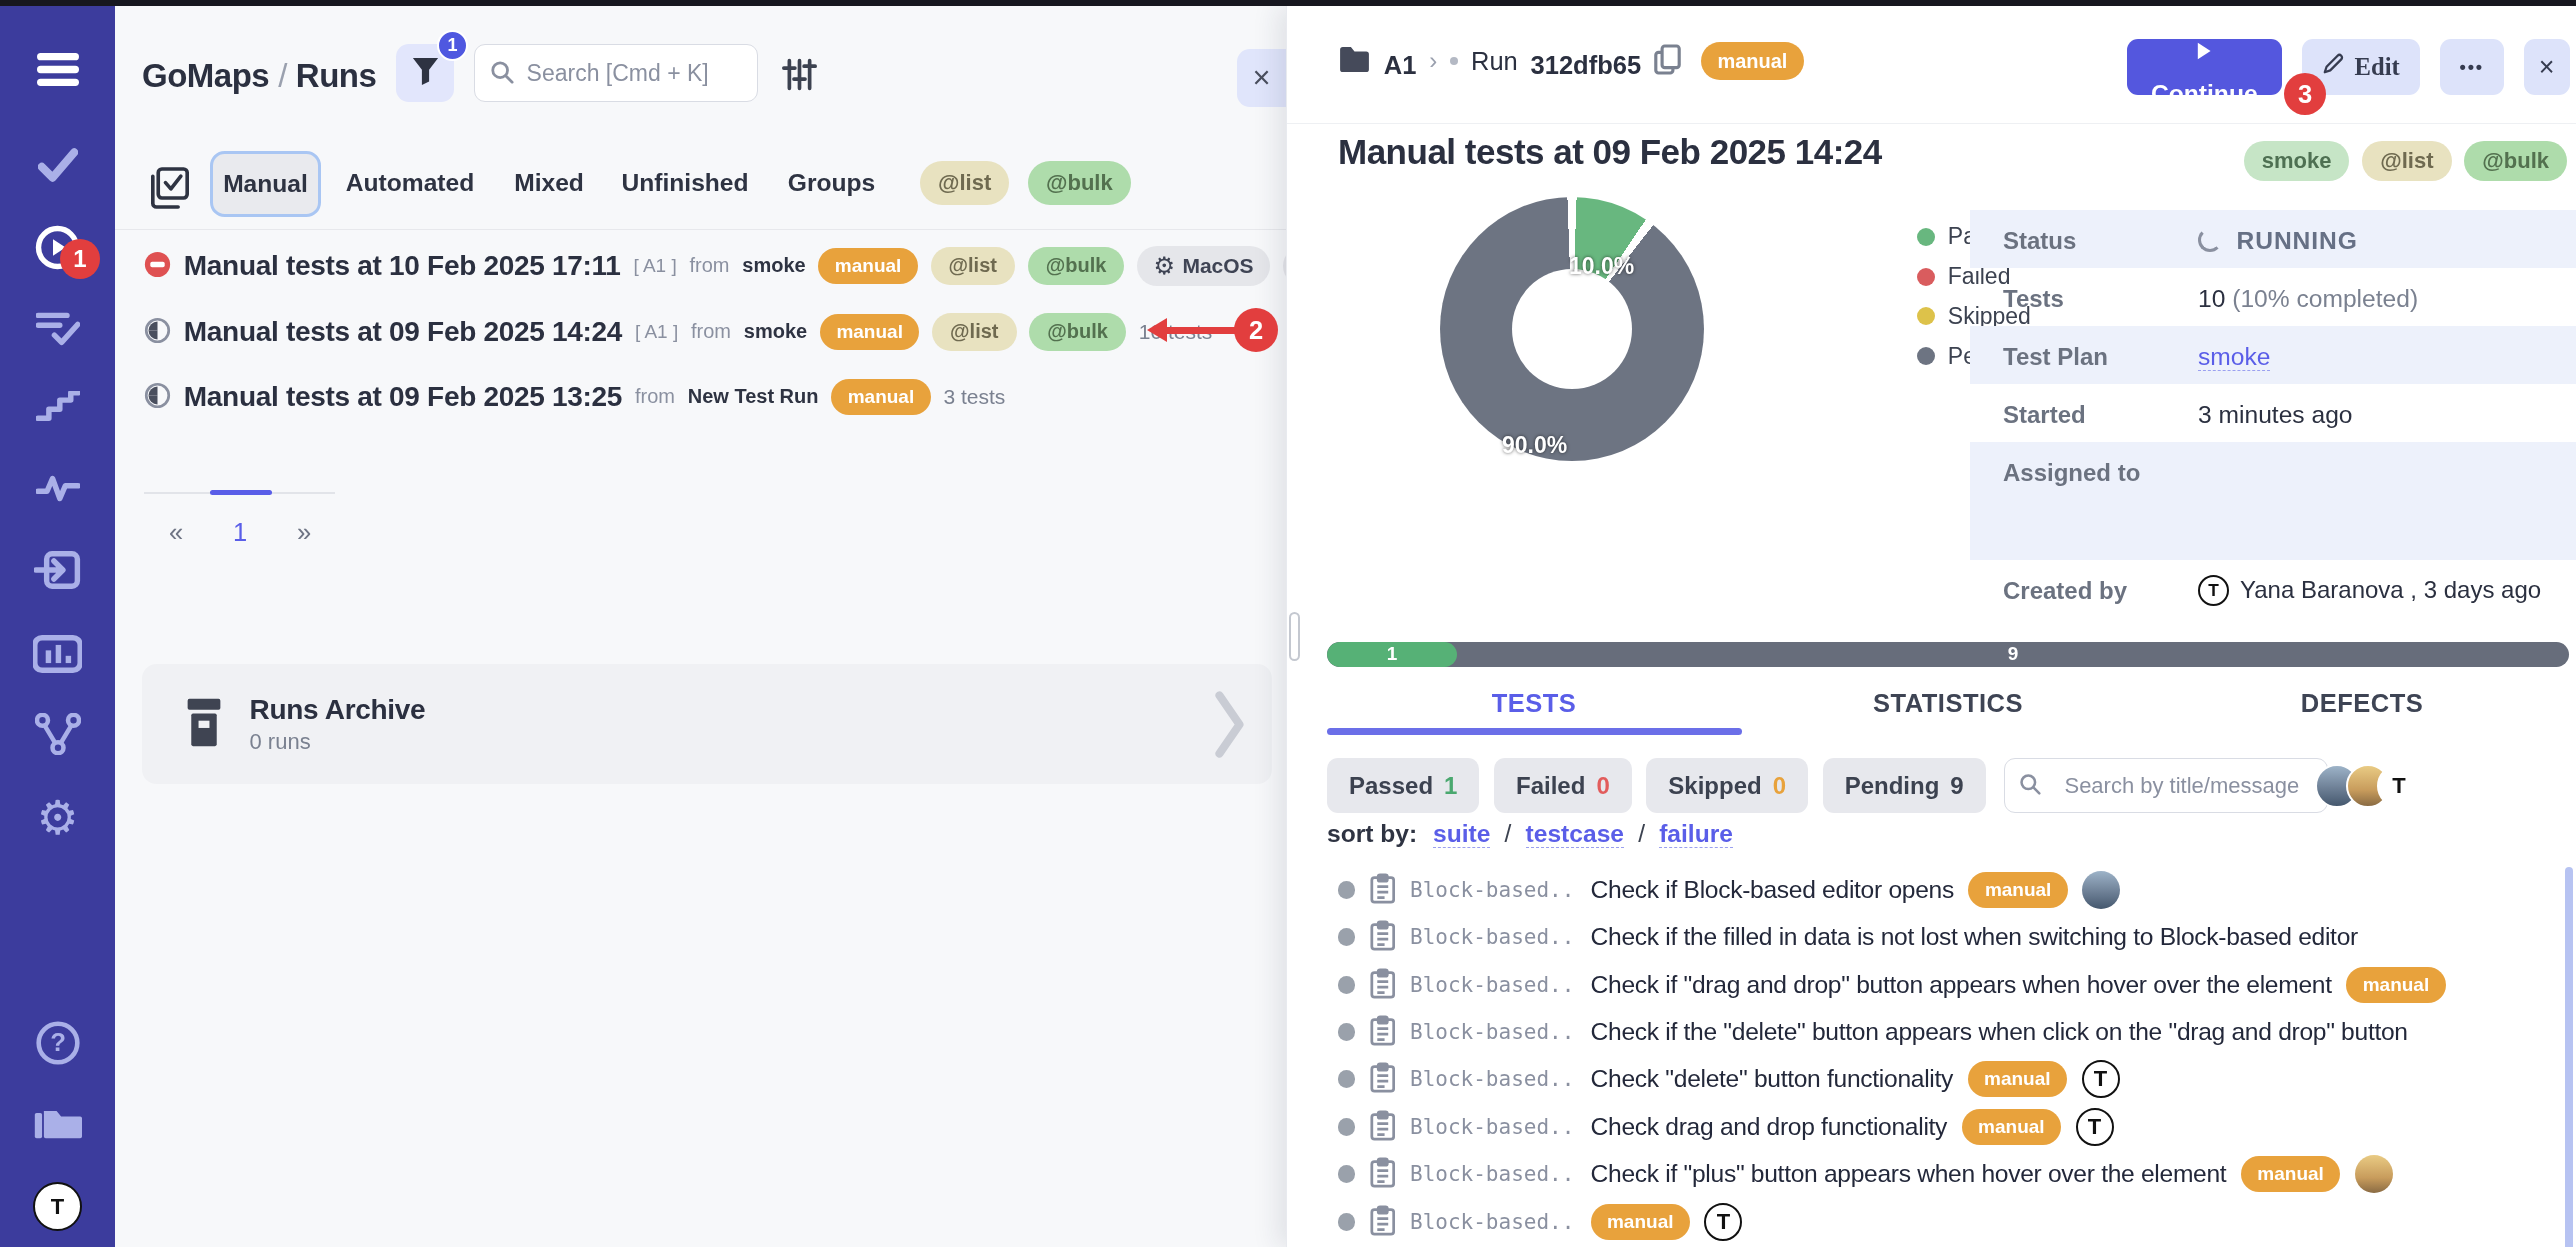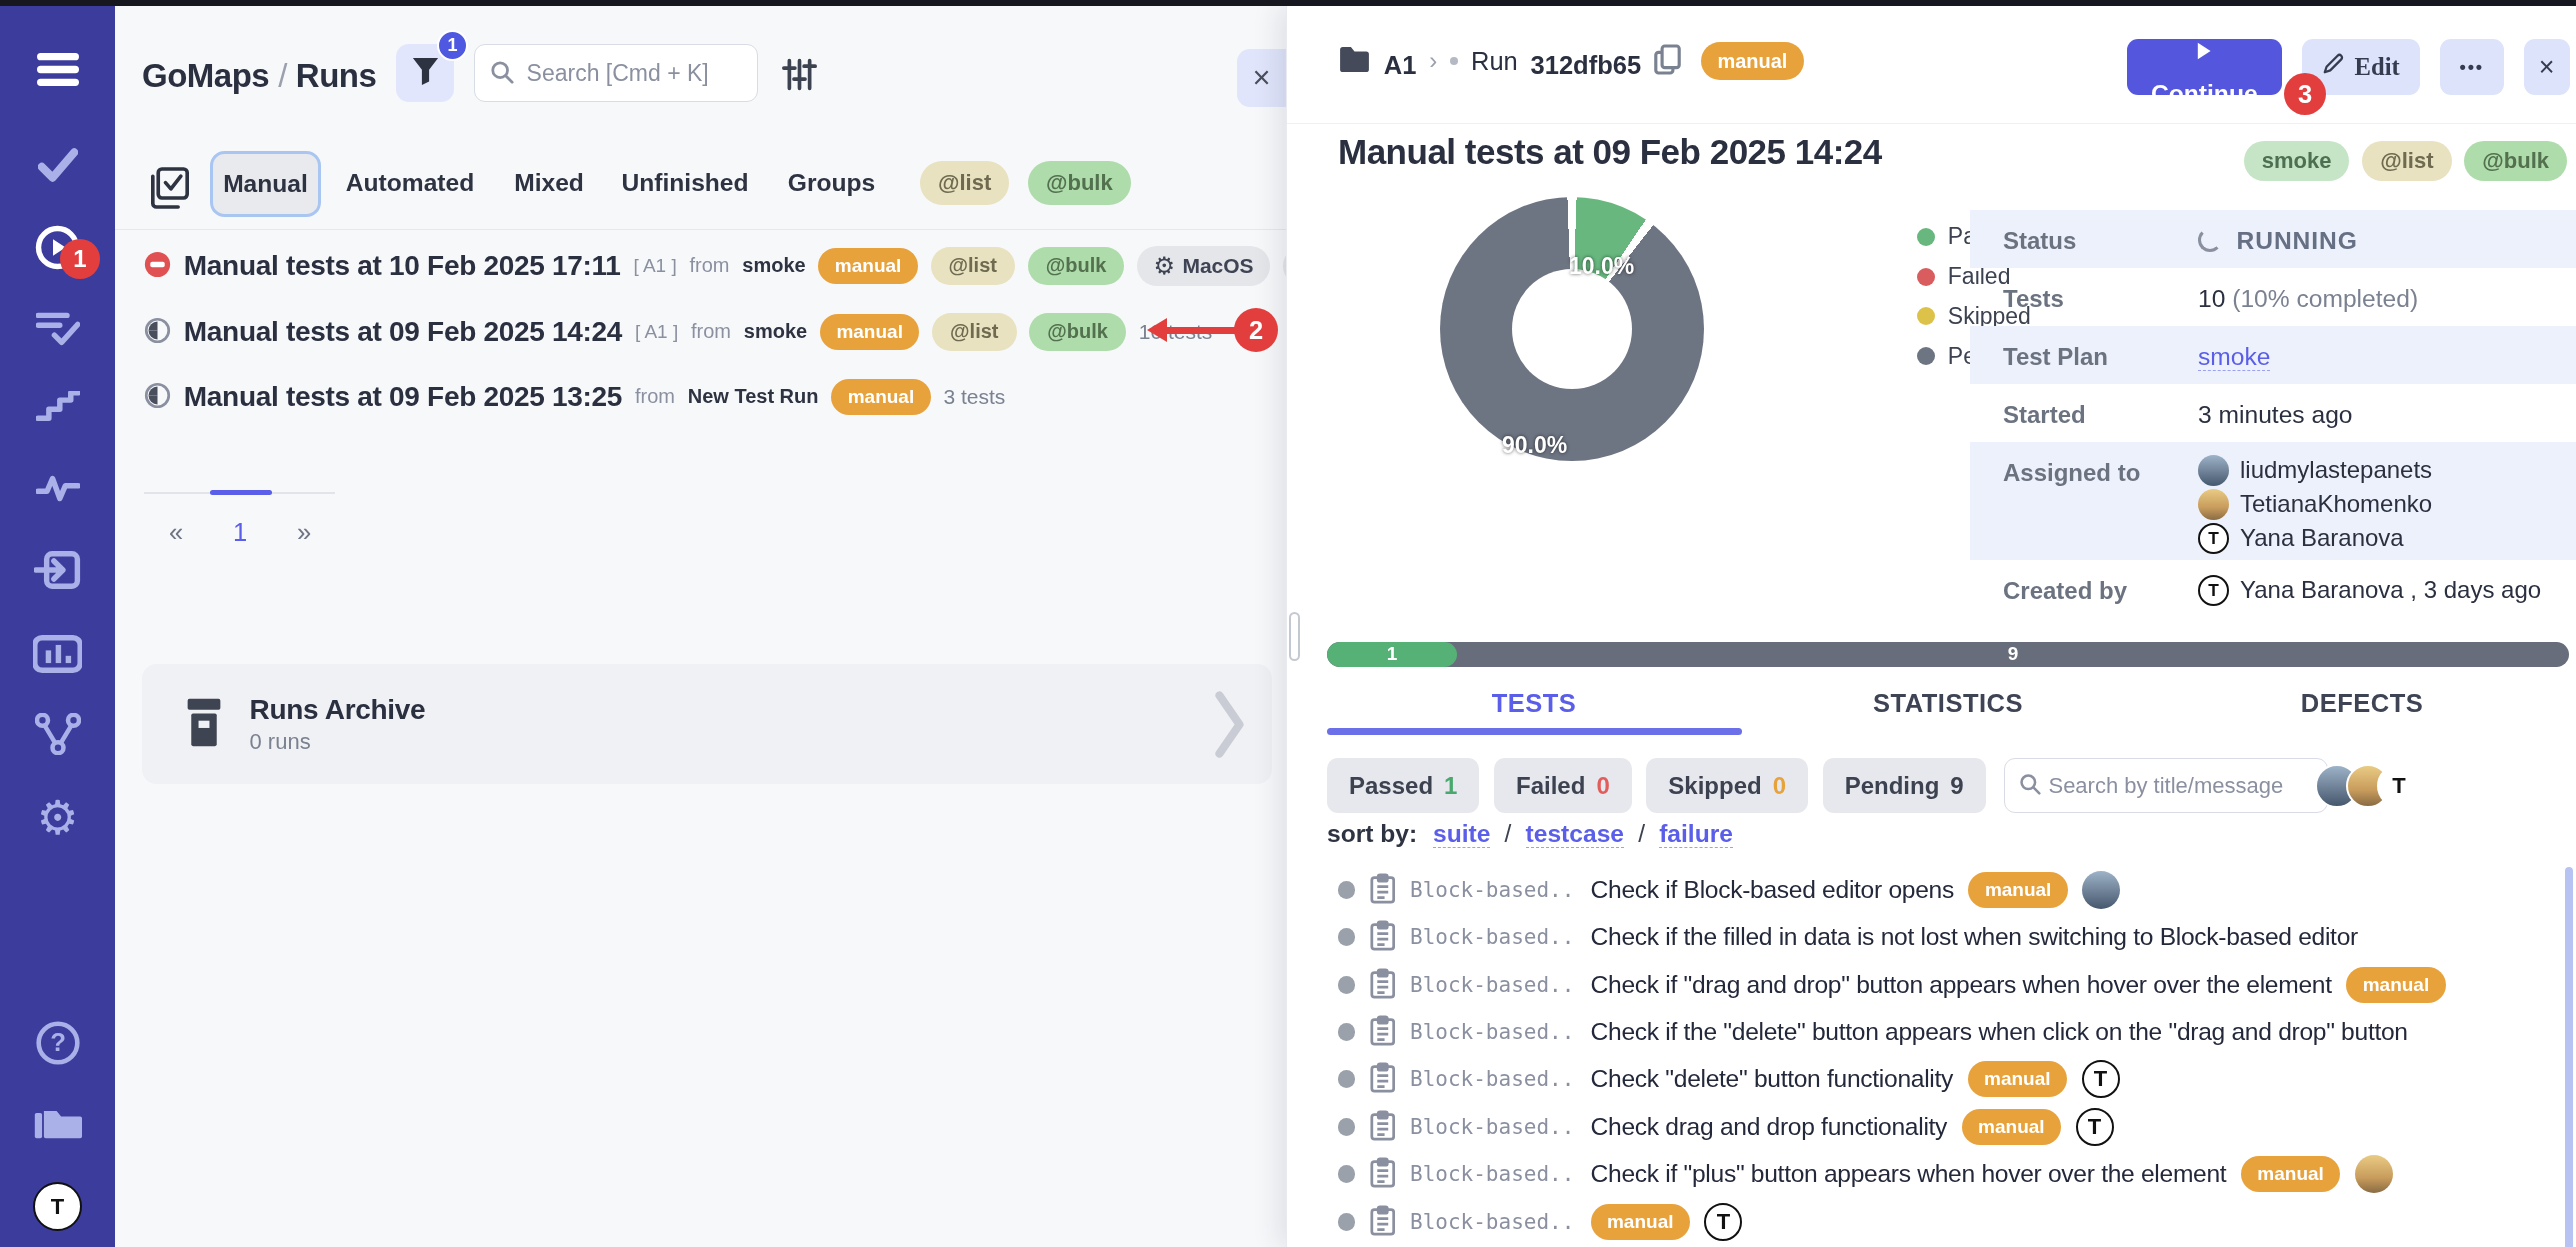--- a/index.html
+++ b/index.html
@@ -106,21 +106,21 @@
   .prog-green { position:absolute; left:0; top:0; width:130px; height:24.6px; background:#56b176; border-radius:12.8px; }
   .prog-num { position:absolute; top:0; height:24.6px; line-height:24.6px; color:#fff; font-size:19px; font-weight:bold; }
   .dr-tabs { position:absolute; left:40px; top:683px; width:1242px; display:flex; }
   .dr-tab { flex:1; text-align:center; font-size:25.5px; font-weight:bold; color:#3e4454; letter-spacing:0.5px; }
   .dr-tab.active { color:#5a5ee8; }
   .tab-underline { position:absolute; left:40px; top:722px; width:415px; height:6.4px; background:#6b6fe8; border-radius:3.6px; }
 
   .resrow { position:absolute; left:40px; top:752px; width:1242px; height:55px; display:flex; align-items:center; }
   .res-chip { height:55px; padding:0 22px; margin-right:14.6px; background:#e7e8ed; border-radius:11px; display:flex; align-items:center; gap:11px; font-size:24px; font-weight:bold; color:#3c4250; }
   .cnt-green { color:#4aa86f; } .cnt-red { color:#e25c5c; } .cnt-orange { color:#e8a23c; } .cnt-dark { color:#3c4250; }
-  .dr-search { margin-left:3.6px; width:324px; height:55px; background:#fff; border:1.8px solid #d9dce4; border-radius:11px; display:flex; align-items:center; gap:5px; padding:0 14.6px; }
+  .dr-search { margin-left:3.6px; width:324px; height:55px; background:#fff; border:1.8px solid #d9dce4; border-radius:11px; display:flex; align-items:center; gap:21px; padding:0 14.6px; }
   .dr-search input { border:none; outline:none; width:100%; font-size:22px; color:#2b3040; background:transparent; font-family:"Liberation Sans", sans-serif; }
   .dr-search input::placeholder { color:#8a90a0; }
   .ava-cluster { position:absolute; right:155px; top:758px; display:flex; }
   .ava-cluster .ava { margin-left:-12.8px; border:2.7px solid #fff; }
 
   .sortrow { position:absolute; left:40px; top:814px; font-size:24.6px; font-weight:bold; color:#2e3342; }
   .sortrow .slash { color:#3c4250; font-weight:normal; padding:0 7.3px; }
 
   .tests { position:absolute; left:0; top:860px; width:1290px; height:382px; overflow:hidden; }
   .testrow { position:absolute; left:0; width:1457px; height:47px; display:flex; align-items:center; gap:14.6px; padding-left:51px; white-space:nowrap; }
@@ -474,34 +474,20 @@
       <div class="inforow alt h64">
         <div class="info-label">Test Plan</div>
         <div class="info-value"><a class="link" href="#">smoke</a></div>
       </div>
       <div class="inforow h64">
         <div class="info-label">Started</div>
         <div class="info-value">3 minutes ago</div>
       </div>
       <div class="inforow alt h130">
         <div class="info-label">Assigned to</div>
-        <div class="info-value" style="padding-top:11px;">
-          <div class="userline">
-              <span class="ava ava-sm ava-liudmyla"></span>
-              <span>liudmylastepanets</span>
-            </div>
-          <div class="userline">
-              <span class="ava ava-sm ava-tetiana"></span>
-              <span>TetianaKhomenko</span>
-            </div>
-          <div class="userline">
-              <span class="ava ava-sm ava-yana"></span>
-              <span>Yana Baranova</span>
-            </div>
-        </div>
       </div>
       <div class="inforow h64">
         <div class="info-label">Created by</div>
         <div class="info-value" style="padding-top:12.8px;"><span class="userline" style="display:inline-flex;">
               <span class="ava ava-sm ava-yana"></span>
               <span>Yana Baranova , 3 days ago</span>
             </span></div>
       </div>
     </div>
 

